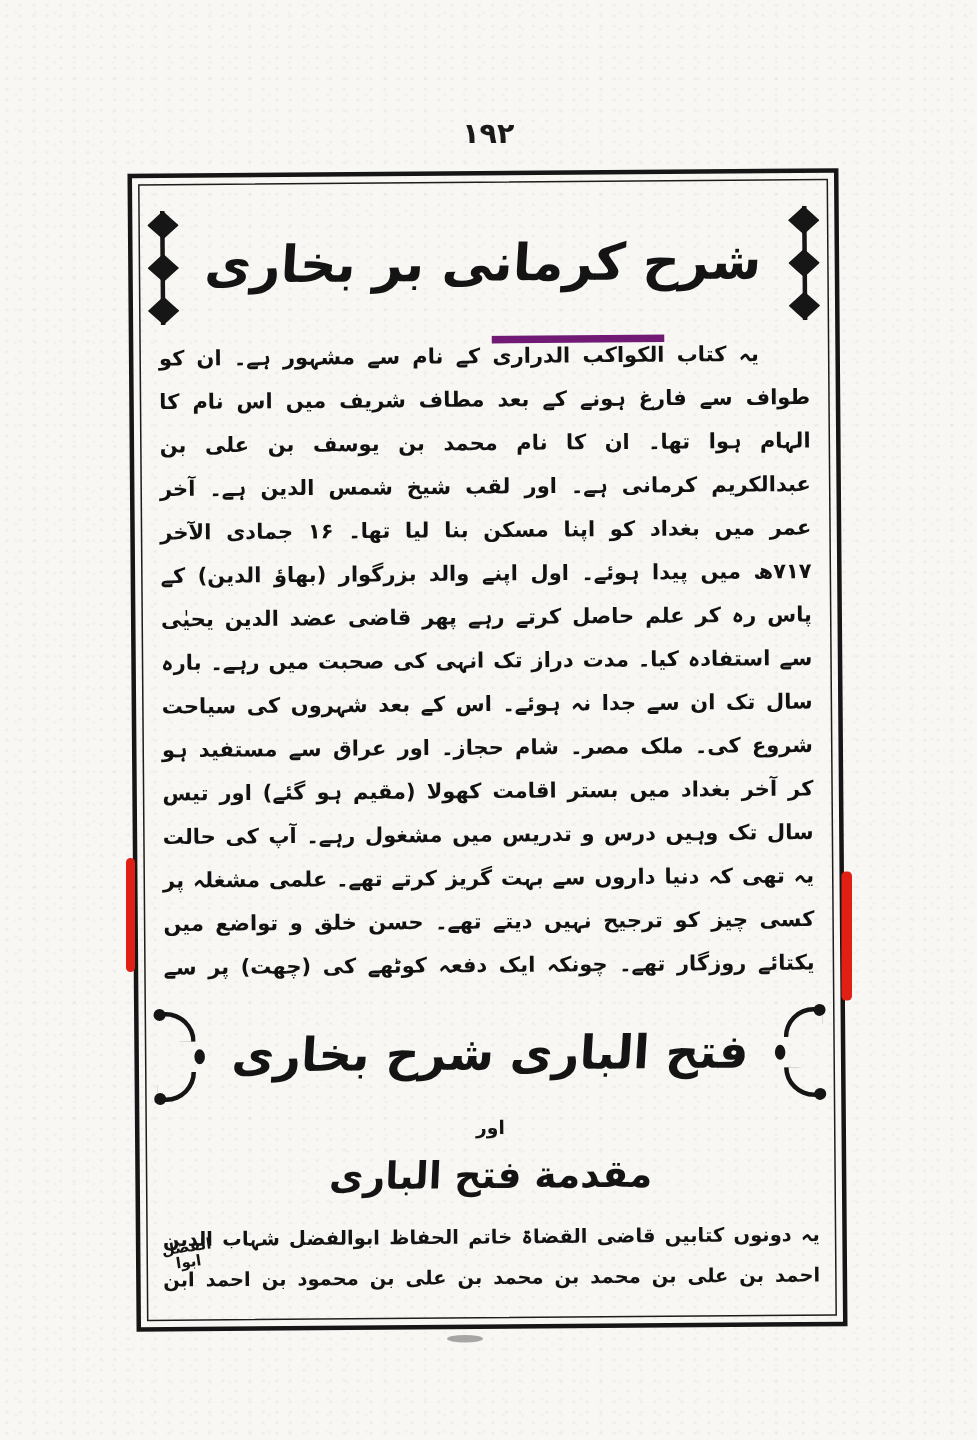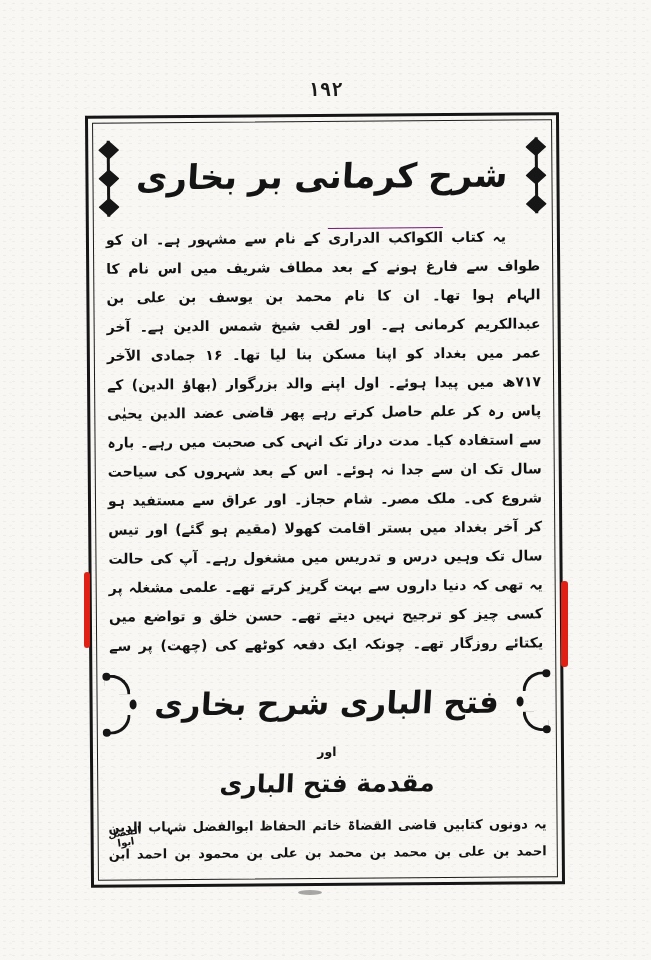--- a/index.html
+++ b/index.html
@@ -15,21 +15,20 @@
     position:relative;
     color:#141414;
   }
   #screen{position:absolute;inset:0;width:651px;height:960px;direction:rtl;}
 
   
   .page-number{
     position:absolute;top:78px;left:0;width:100%;
     text-align:center;font-size:19px;font-weight:700;letter-spacing:3px;
     color:#1a1a1a;
-    font-family:Liberation Mono, monospace;
   }
 
   
   .frame{
     position:absolute;left:88px;top:114px;width:474px;height:772px;
     border:3px solid #161616;
     transform:rotate(-0.45deg);
     box-sizing:border-box;
   }
   .frame-inner{
@@ -79,21 +78,21 @@
 
   
   .bio{
     direction:rtl;text-align:justify;
     font-size:14px;font-weight:700;line-height:29px;
     height:436px;overflow:hidden;
     margin-top:6px;padding:0 2px;
     word-spacing:1px;color:#121212;
   }
   .bio .indent{padding-right:34px;}
-  .overlined{border-top:1px solid #701a75;padding-top:1px;}
+  .overlined{border-top:6px solid #701a75;padding-top:1px;}
 
   
   .connector{
     text-align:center;font-size:12.5px;font-weight:700;margin-top:2px;line-height:16px;
   }
   .muqaddima{
     text-align:center;font-size:25px;font-weight:700;margin-top:4px;line-height:40px;
     transform:skewX(-3deg);
   }
 

